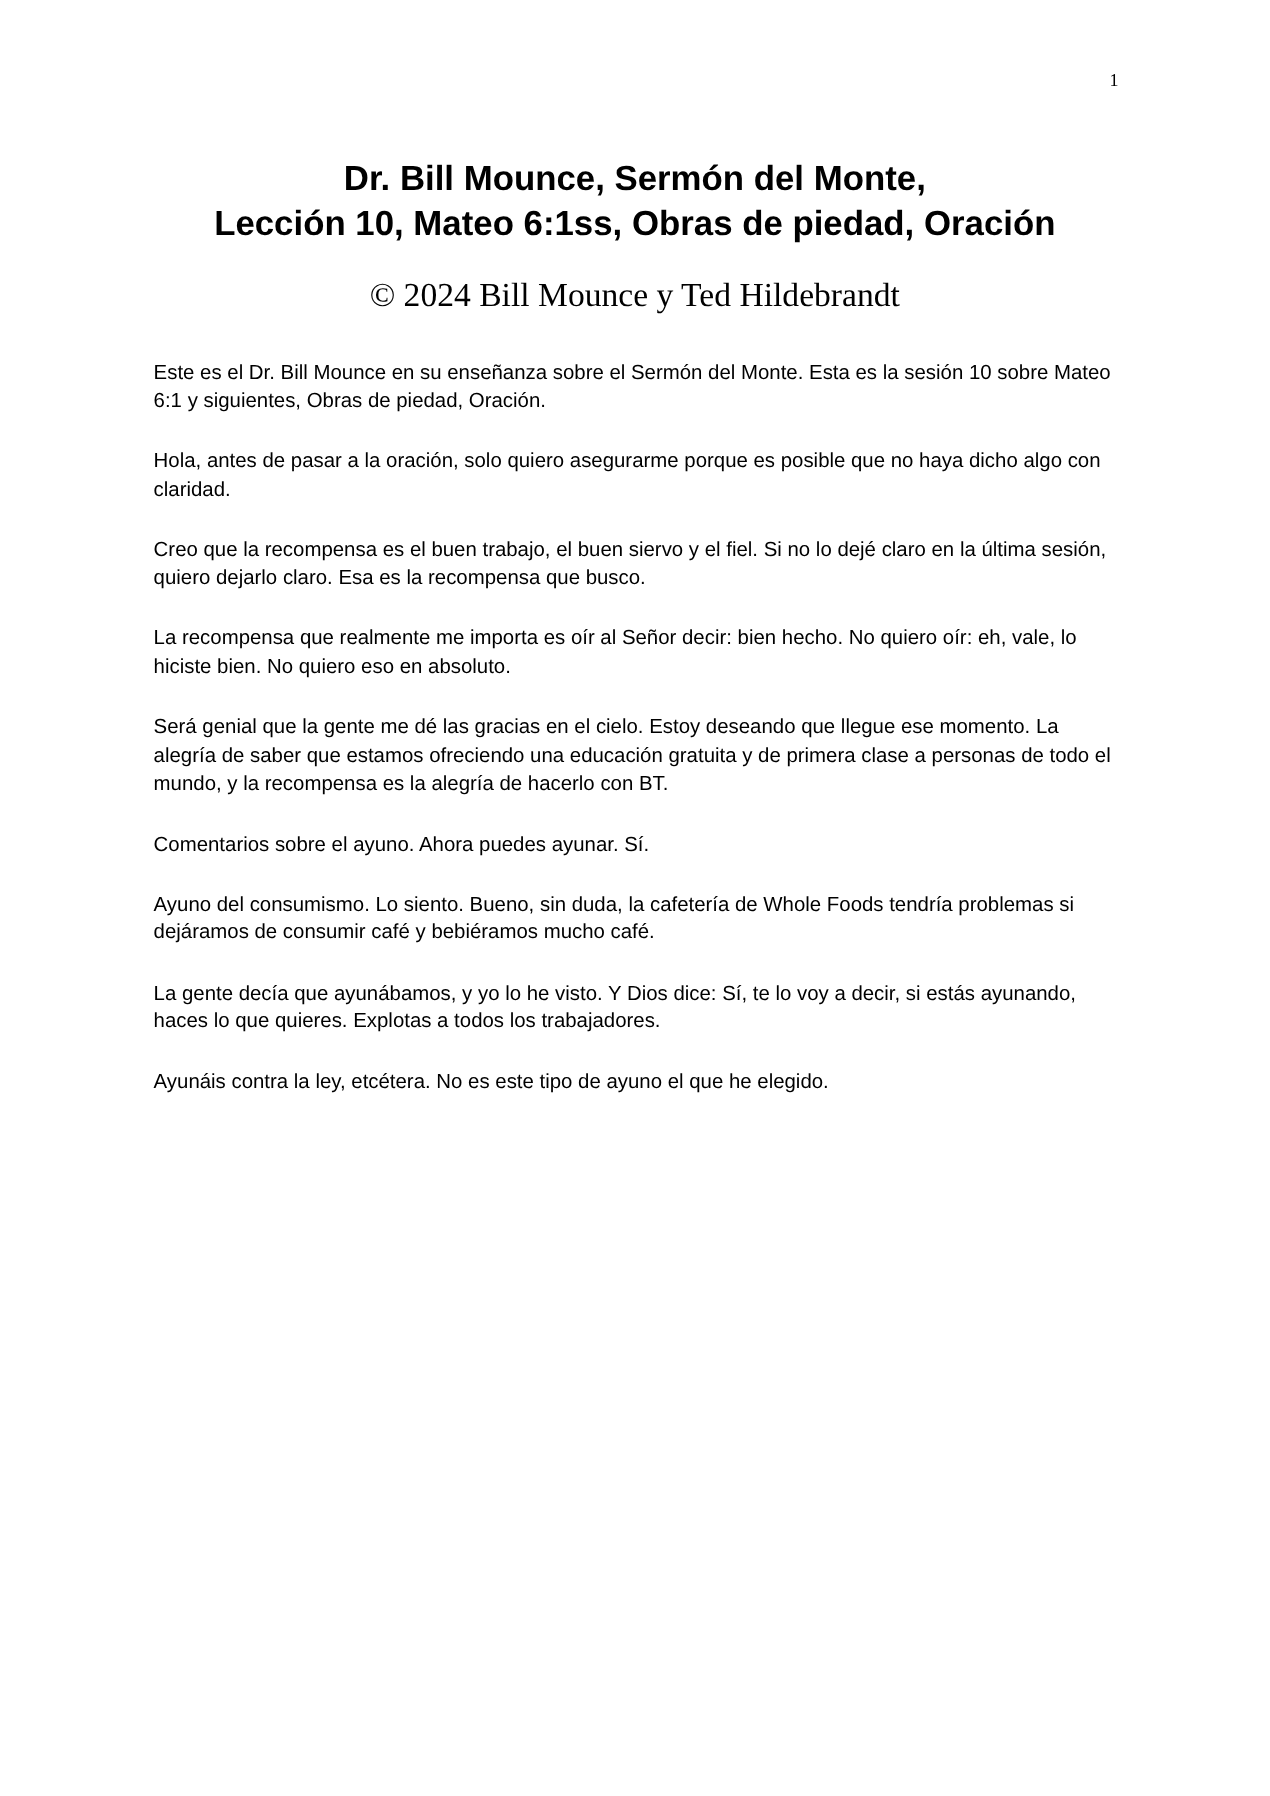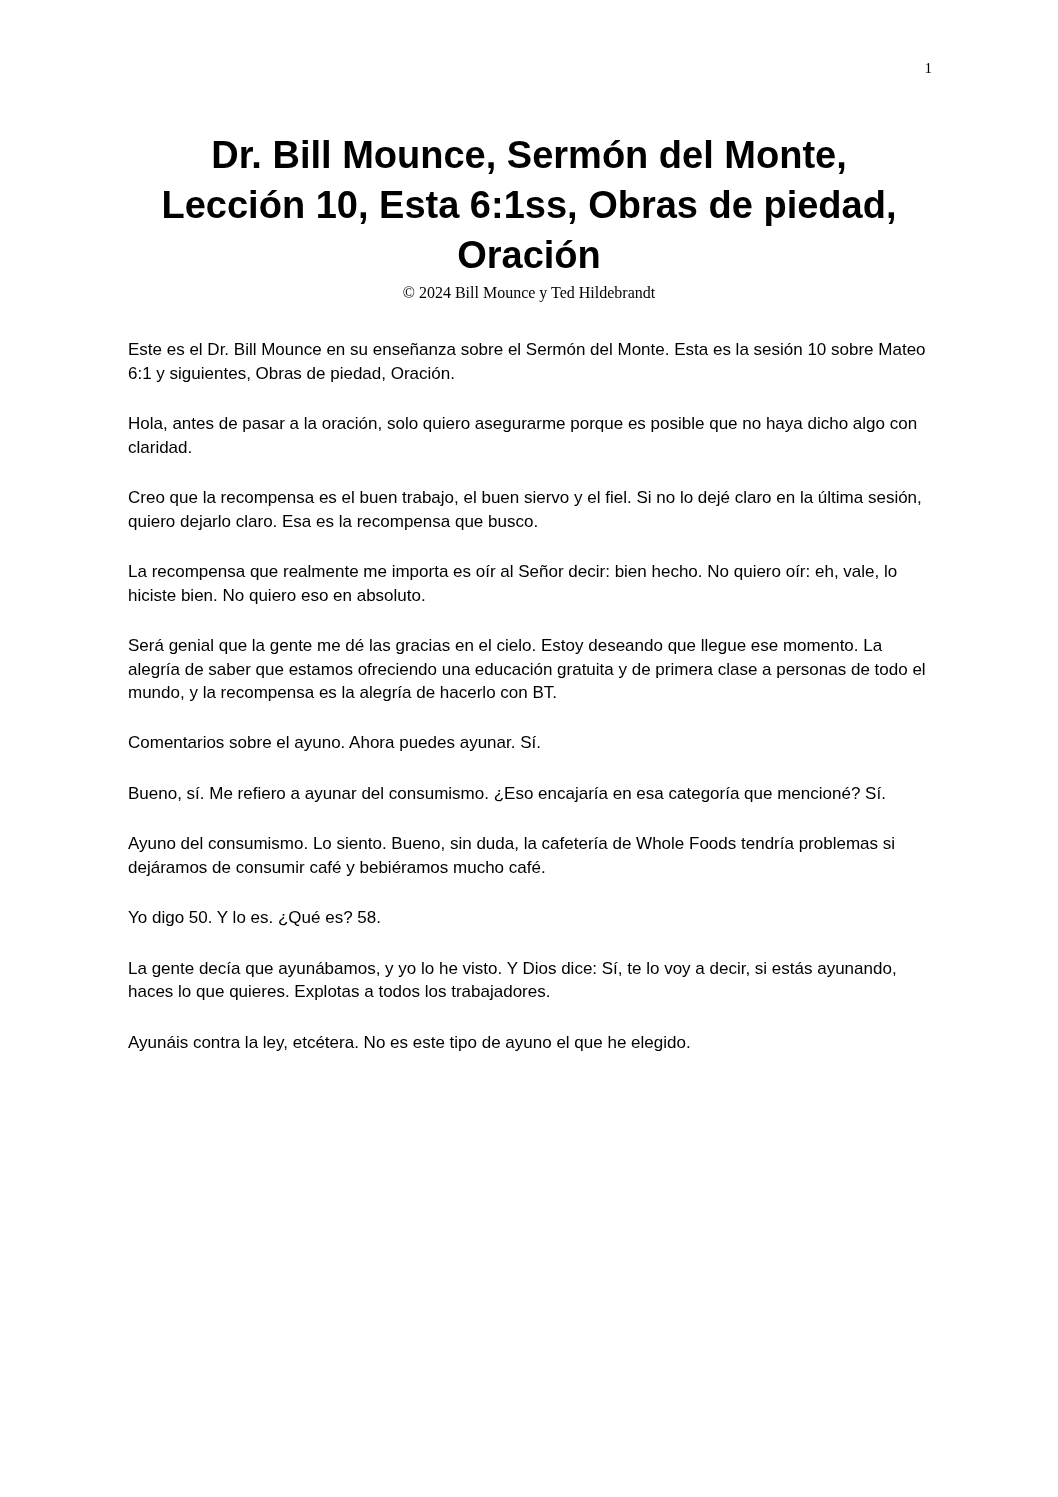--- a/index.html
+++ b/index.html
@@ -22,60 +22,58 @@
   .page-number {
     position: absolute;
     top: 60px;
     right: 126px;
     font-size: 15px;
     font-family: "Liberation Serif", "DejaVu Serif", serif;
     color: #000000;
   }
   .title {
     text-align: center;
-    font-size: 38px;
+    font-size: 29px;
     font-weight: 700;
     line-height: 1.32;
-    margin: 72px 0 4px 0;
+    margin: 72px 0 24px 0;
     letter-spacing: 0;
   }
   .copyright {
     text-align: center;
     font-family: "Liberation Serif", "DejaVu Serif", serif;
-    font-size: 16px;
+    font-size: 28px;
     font-weight: 400;
     margin: 0 0 36px 0;
   }
   .body-text p {
     font-size: 17px;
     line-height: 1.38;
     margin: 0 0 27px 0;
   }
 </style>
 </head>
 <body>
 
 <div class="page">
 
   <div class="page-number">1</div>
 
   <h1 class="title">
     <span>Dr. Bill Mounce, Sermón del Monte,</span><br>
-    <span>Lección 10, Esta 6:1ss, Obras de piedad, Oración</span>
+    <span>Lección 10, Mateo 6:1ss, Obras de piedad, Oración</span>
   </h1>
 
   <div class="copyright">© 2024 Bill Mounce y Ted Hildebrandt</div>
 
   <div class="body-text">
     <p>Este es el Dr. Bill Mounce en su enseñanza sobre el Sermón del Monte. Esta es la sesión 10 sobre Mateo 6:1 y siguientes, Obras de piedad, Oración.</p>
     <p>Hola, antes de pasar a la oración, solo quiero asegurarme porque es posible que no haya dicho algo con claridad.</p>
     <p>Creo que la recompensa es el buen trabajo, el buen siervo y el fiel. Si no lo dejé claro en la última sesión, quiero dejarlo claro. Esa es la recompensa que busco.</p>
     <p>La recompensa que realmente me importa es oír al Señor decir: bien hecho. No quiero oír: eh, vale, lo hiciste bien. No quiero eso en absoluto.</p>
     <p>Será genial que la gente me dé las gracias en el cielo. Estoy deseando que llegue ese momento. La alegría de saber que estamos ofreciendo una educación gratuita y de primera clase a personas de todo el mundo, y la recompensa es la alegría de hacerlo con BT.</p>
     <p>Comentarios sobre el ayuno. Ahora puedes ayunar. Sí.</p>
-    <p>Bueno, sí. Me refiero a ayunar del consumismo. ¿Eso encajaría en esa categoría que mencioné? Sí.</p>
     <p>Ayuno del consumismo. Lo siento. Bueno, sin duda, la cafetería de Whole Foods tendría problemas si dejáramos de consumir café y bebiéramos mucho café.</p>
-    <p>Yo digo 50. Y lo es. ¿Qué es? 58.</p>
     <p>La gente decía que ayunábamos, y yo lo he visto. Y Dios dice: Sí, te lo voy a decir, si estás ayunando, haces lo que quieres. Explotas a todos los trabajadores.</p>
     <p>Ayunáis contra la ley, etcétera. No es este tipo de ayuno el que he elegido.</p>
   </div>
 
 </div>
 
 </body></html>

